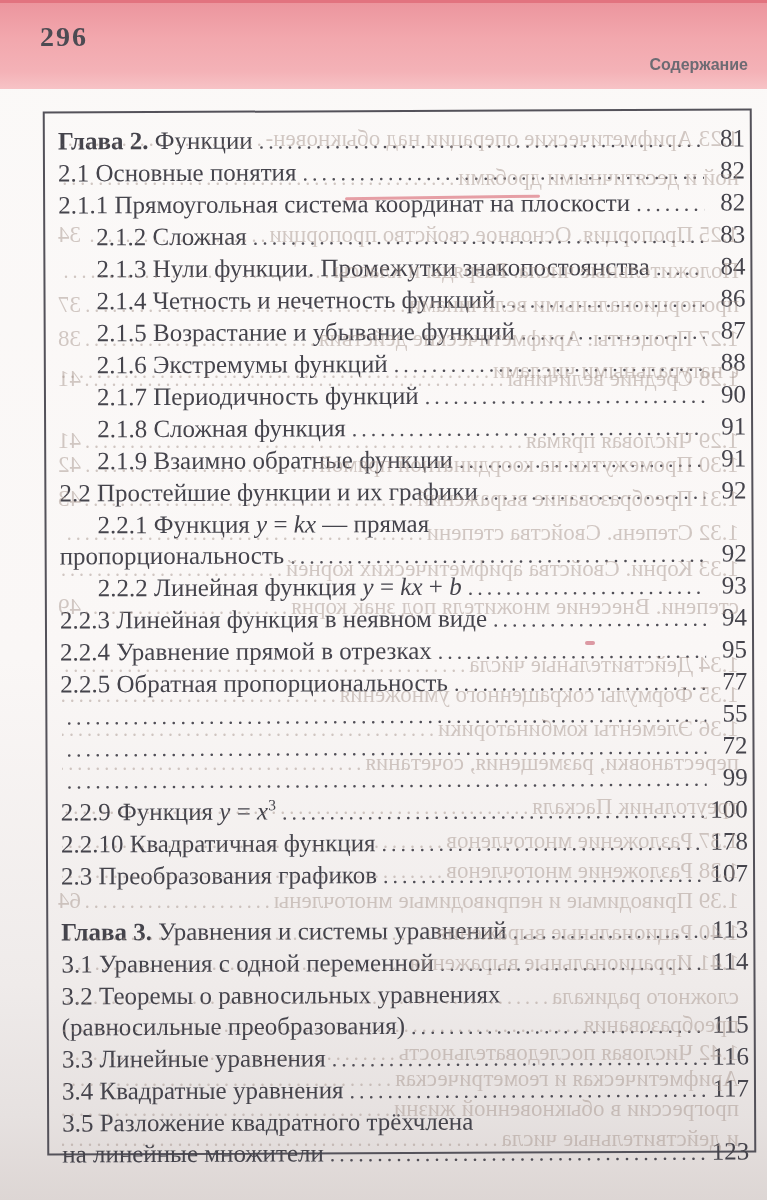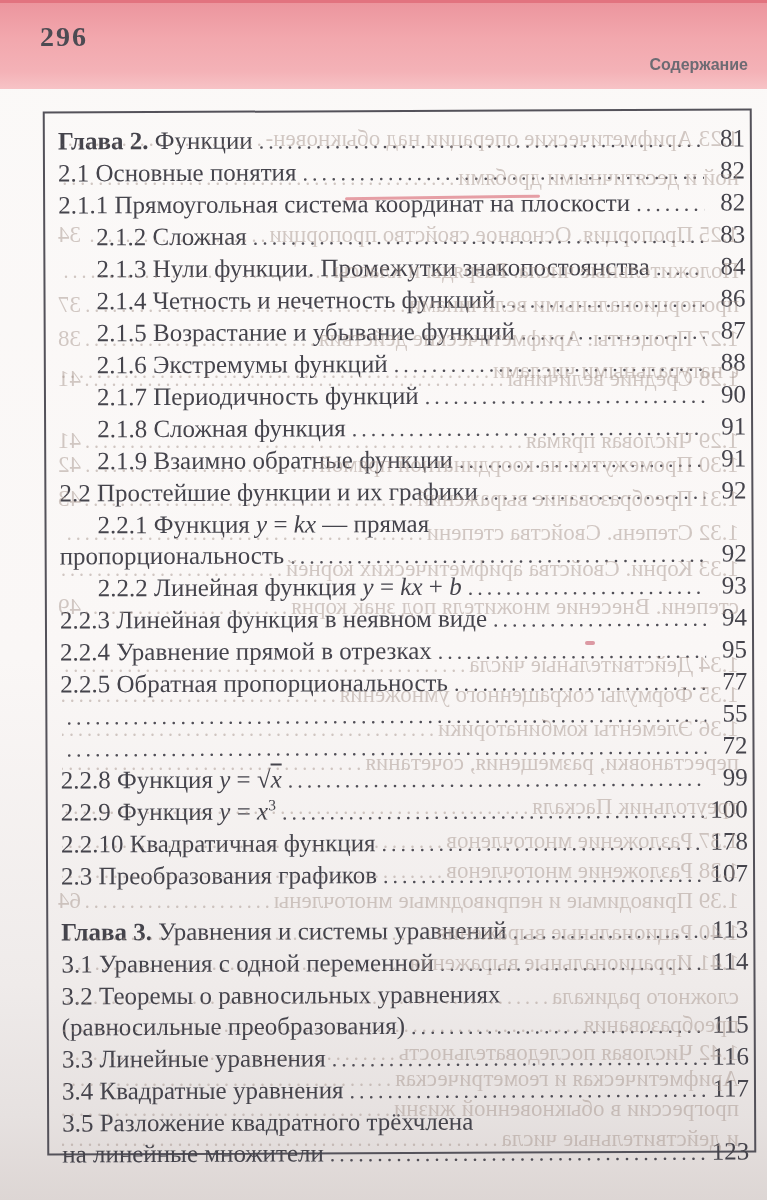--- a/index.html
+++ b/index.html
@@ -375,21 +375,20 @@
           </div>
         </div>
         <div class="entry">
           <div class="row">
             <span class="leader"></span>
             <span class="pg">72</span>
           </div>
         </div>
         <div class="entry">
           <div class="row">
-            <span class="t"><span>2.2.8 Функция </span><span class="it">y</span><span> = √</span><span class="it ovl">x</span></span>
             <span class="leader"></span>
             <span class="pg">99</span>
           </div>
         </div>
         <div class="entry">
           <div class="row">
             <span class="t"><span>2.2.9 Функция </span><span class="it">y</span><span> = </span><span class="it">x</span><sup>3</sup></span>
             <span class="leader"></span>
             <span class="pg">100</span>
           </div>

